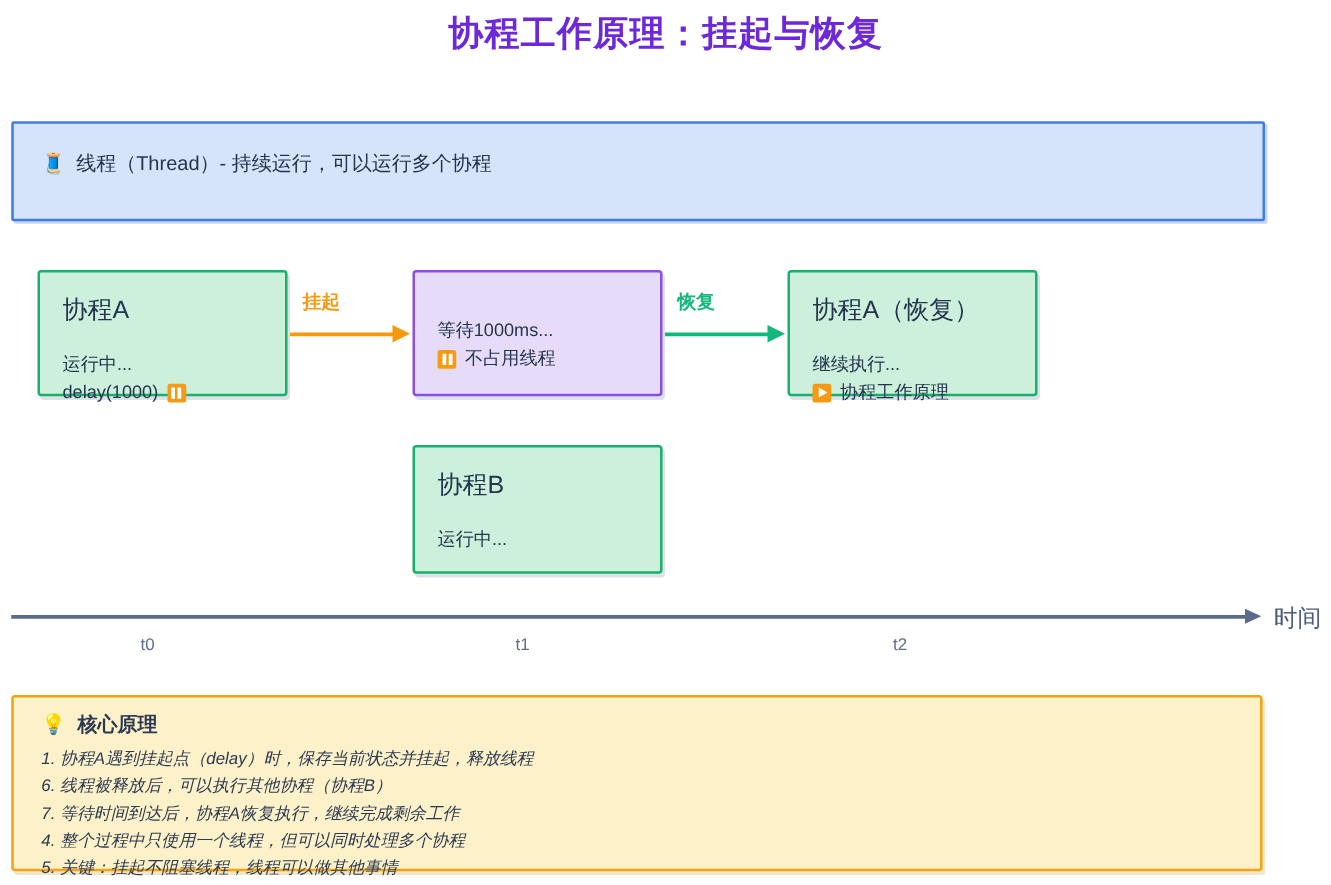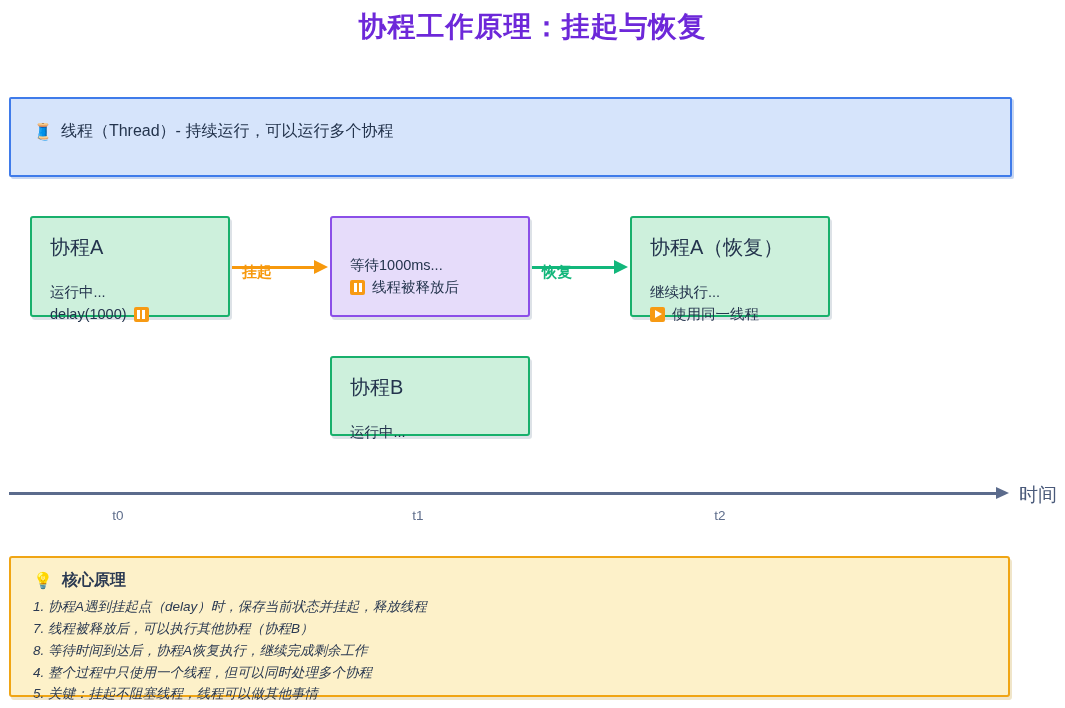--- a/index.html
+++ b/index.html
@@ -149,21 +149,20 @@
     border-top: 7.5px solid transparent;
     border-bottom: 7.5px solid transparent;
     border-left: 14px solid currentColor;
   }
   .arrow .shaft { background: currentColor; }
   .arrow-label {
     position: absolute;
     font-size: 15px;
     font-weight: 700;
     white-space: nowrap;
-    margin-top: 31px;
   }
 
   
   .timeline {
     position: absolute;
     left: 9px;
     top: 486px;
     width: 1000px;
     height: 16px;
     color: #5b6b8c;
@@ -255,35 +254,35 @@
           <span>delay(1000)</span>
           <span class="chip pause"></span>
         </div>
       </div>
     </div>
     <div class="box box-purple" style="left: 330px; top: 216px; width: 200px; height: 101px; background: rgb(230, 220, 250); border-color: rgb(139, 79, 232);">
       <div class="box-body">
         <div>等待1000ms...</div>
         <div class="box-line">
           <span class="chip pause"></span>
-          <span>线程被释放后</span>
+          <span>不占用线程</span>
         </div>
       </div>
     </div>
     <div class="box box-green" style="left: 630px; top: 216px; width: 200px; height: 101px; background: rgb(205, 240, 220); border-color: rgb(24, 176, 108);">
       <div class="box-head">协程A（恢复）</div>
       <div class="box-body">
         <div>继续执行...</div>
         <div class="box-line">
           <span class="chip play"></span>
-          <span>使用同一线程</span>
+          <span>协程工作原理</span>
         </div>
       </div>
     </div>
-    <div class="box box-green" style="left: 330px; top: 356px; width: 200px; height: 80px; background: rgb(205, 240, 220); border-color: rgb(24, 176, 108);">
+    <div class="box box-green" style="left: 330px; top: 356px; width: 200px; height: 103px; background: rgb(205, 240, 220); border-color: rgb(24, 176, 108);">
       <div class="box-head">协程B</div>
       <div class="box-body">
         <div>运行中...</div>
       </div>
     </div>
   </div>
 <div id="arrows-host">
     <div class="arrow" style="left: 232px; top: 258px; width: 96px; color: rgb(247, 153, 13);">
       <div class="shaft"></div>
       <div class="head"></div>
@@ -307,18 +306,18 @@
     <div class="tick-label" style="left: 720px; text-align: center;">t2</div>
   </div>
 
 <div class="principle">
   <div class="principle-head">
     <span class="emoji">💡</span>
     <span>核心原理</span>
   </div>
   <div class="principle-list" id="principle-list-host">
       <div>1. 协程A遇到挂起点（delay）时，保存当前状态并挂起，释放线程</div>
-      <div>7. 线程被释放后，可以执行其他协程（协程B）</div>
-      <div>8. 等待时间到达后，协程A恢复执行，继续完成剩余工作</div>
+      <div>6. 线程被释放后，可以执行其他协程（协程B）</div>
+      <div>7. 等待时间到达后，协程A恢复执行，继续完成剩余工作</div>
       <div>4. 整个过程中只使用一个线程，但可以同时处理多个协程</div>
       <div>5. 关键：挂起不阻塞线程，线程可以做其他事情</div>
     </div>
 </div>
 
 </body></html>

